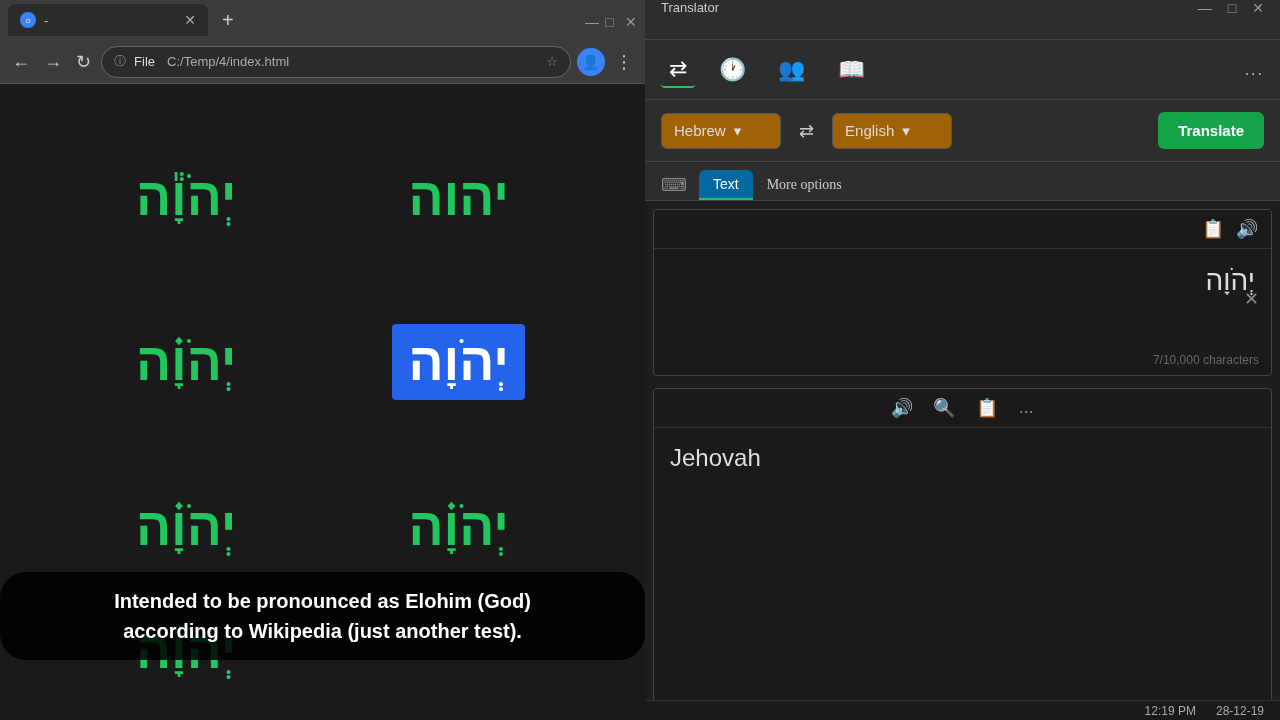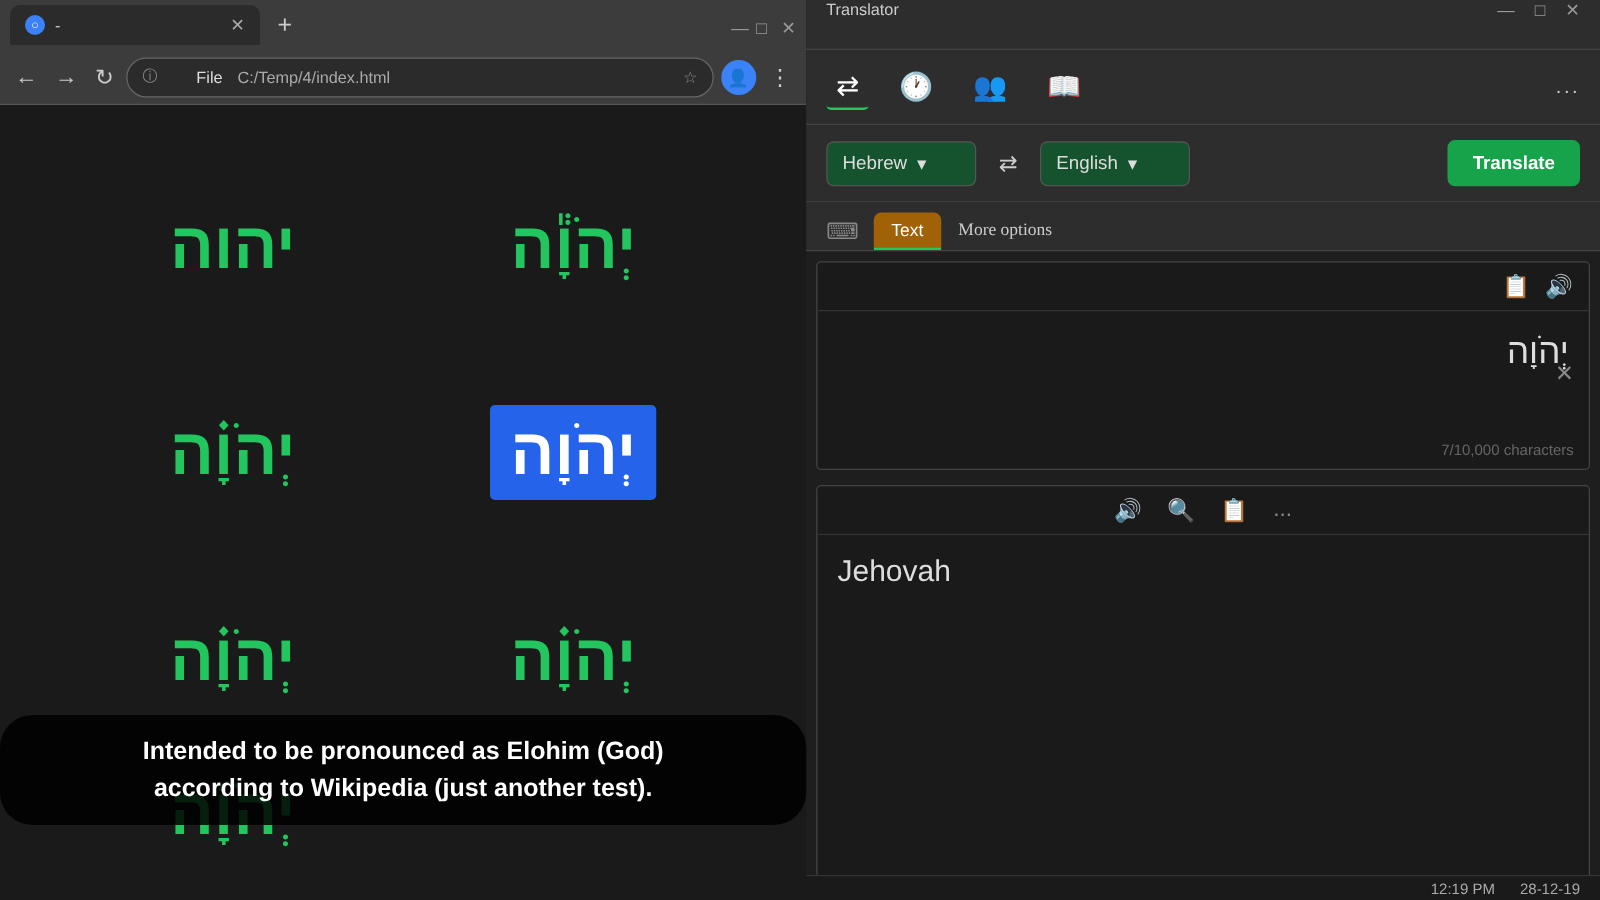--- a/index.html
+++ b/index.html
@@ -99,21 +99,21 @@
       height: 32px;
       display: flex;
       align-items: center;
       padding: 0 12px;
       gap: 8px;
       color: #ccc;
       font-size: 13px;
     }
 
     .address-bar .lock-icon { font-size: 12px; color: #888; }
-    .address-bar .address-text { color: #ddd; margin-left: 23px; }
+    .address-bar .address-text { color: #ddd; }
     .address-bar .star-icon { margin-left: auto; color: #888; }
 
     .profile-icon {
       width: 28px; height: 28px;
       border-radius: 50%;
       background: #3b82f6;
       display: flex; align-items: center; justify-content: center;
       color: white; font-size: 14px;
     }
 
@@ -233,21 +233,21 @@
     .translator-header {
       background: #2d2d2d;
       padding: 12px 16px;
       display: flex;
       align-items: center;
       gap: 12px;
       border-bottom: 1px solid #444;
     }
 
     .lang-select {
-      background: #14532d;
+      background: #a16207;
       border: 1px solid #555;
       border-radius: 6px;
       color: #ddd;
       padding: 8px 12px;
       font-size: 15px;
       display: flex;
       align-items: center;
       gap: 8px;
       cursor: pointer;
       min-width: 120px;
@@ -287,21 +287,21 @@
       font-size: 18px;
       margin-right: 8px;
     }
 
     .tab-pill {
       padding: 6px 14px;
       border-radius: 6px 6px 0 0;
       font-size: 14px;
       cursor: pointer;
       color: white;
-      background: #a16207;
+      background: #0369a1;
       border-bottom: 2px solid #22c55e;
     }
 
     .tab-more {
       color: #ccc;
       font-size: 14px;
       cursor: pointer;
       padding: 6px 10px;
       font-family: Liberation Serif, serif;
     }
@@ -424,22 +424,22 @@
       <span class="lock-icon">ⓘ</span>
       <span class="address-text">File</span>
       <span class="address-text" style="color:#aaa; margin-left:4px;">C:/Temp/4/index.html</span>
       <span class="star-icon">☆</span>
     </div>
     <div class="profile-icon">👤</div>
     <span class="menu-icon">⋮</span>
   </div>
 
   <div class="browser-content">
+    <div class="hebrew-text">יְהֹוָ֕ה</div>
     <div class="hebrew-text">יהוה</div>
-    <div class="hebrew-text">יְהֹוָ֕ה</div>
     <div class="hebrew-text">יְהֹוָ֗ה</div>
     <div class="hebrew-text highlighted">יְהֹוָה</div>
     <div class="hebrew-text">יְהֹוָ֗ה</div>
     <div class="hebrew-text">יְהֹוָ֜ה</div>
     <div class="hebrew-text bottom-left">יְהֹוָ֗ה</div>
   </div>
 
   <div class="subtitle">
     <span>Intended to be pronounced as Elohim (God)<br>according to Wikipedia (just another test).</span>
   </div>

